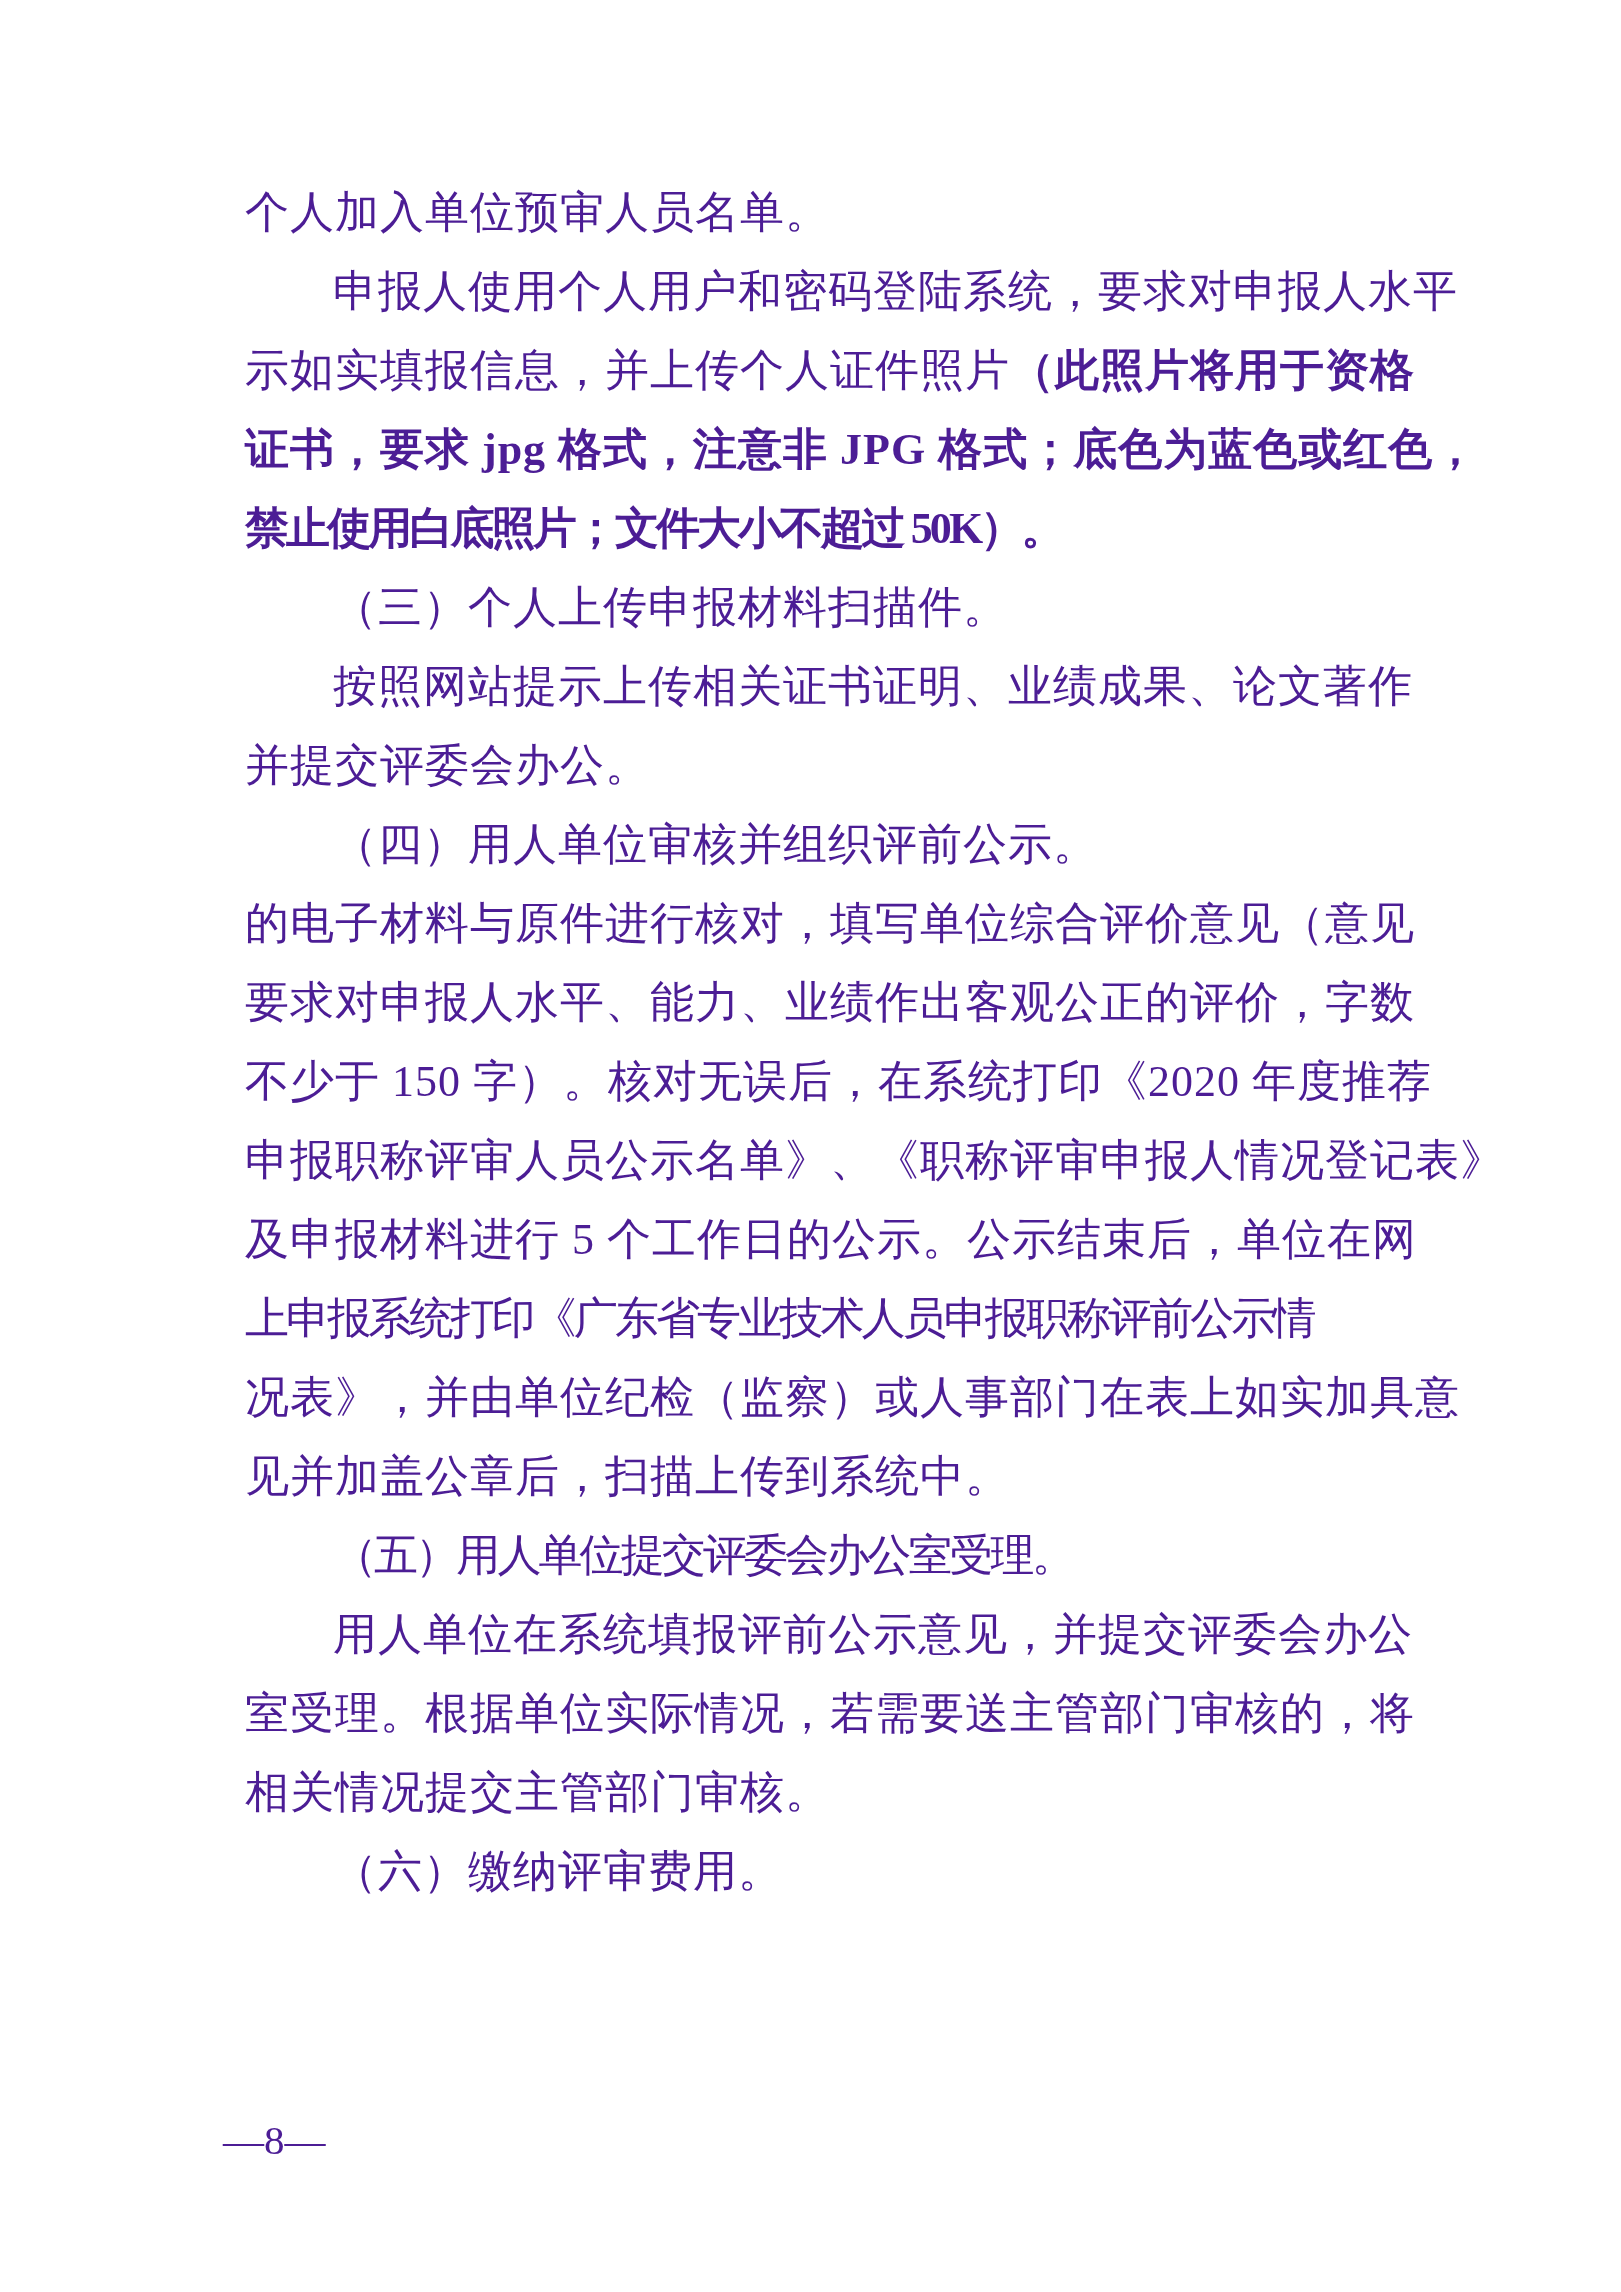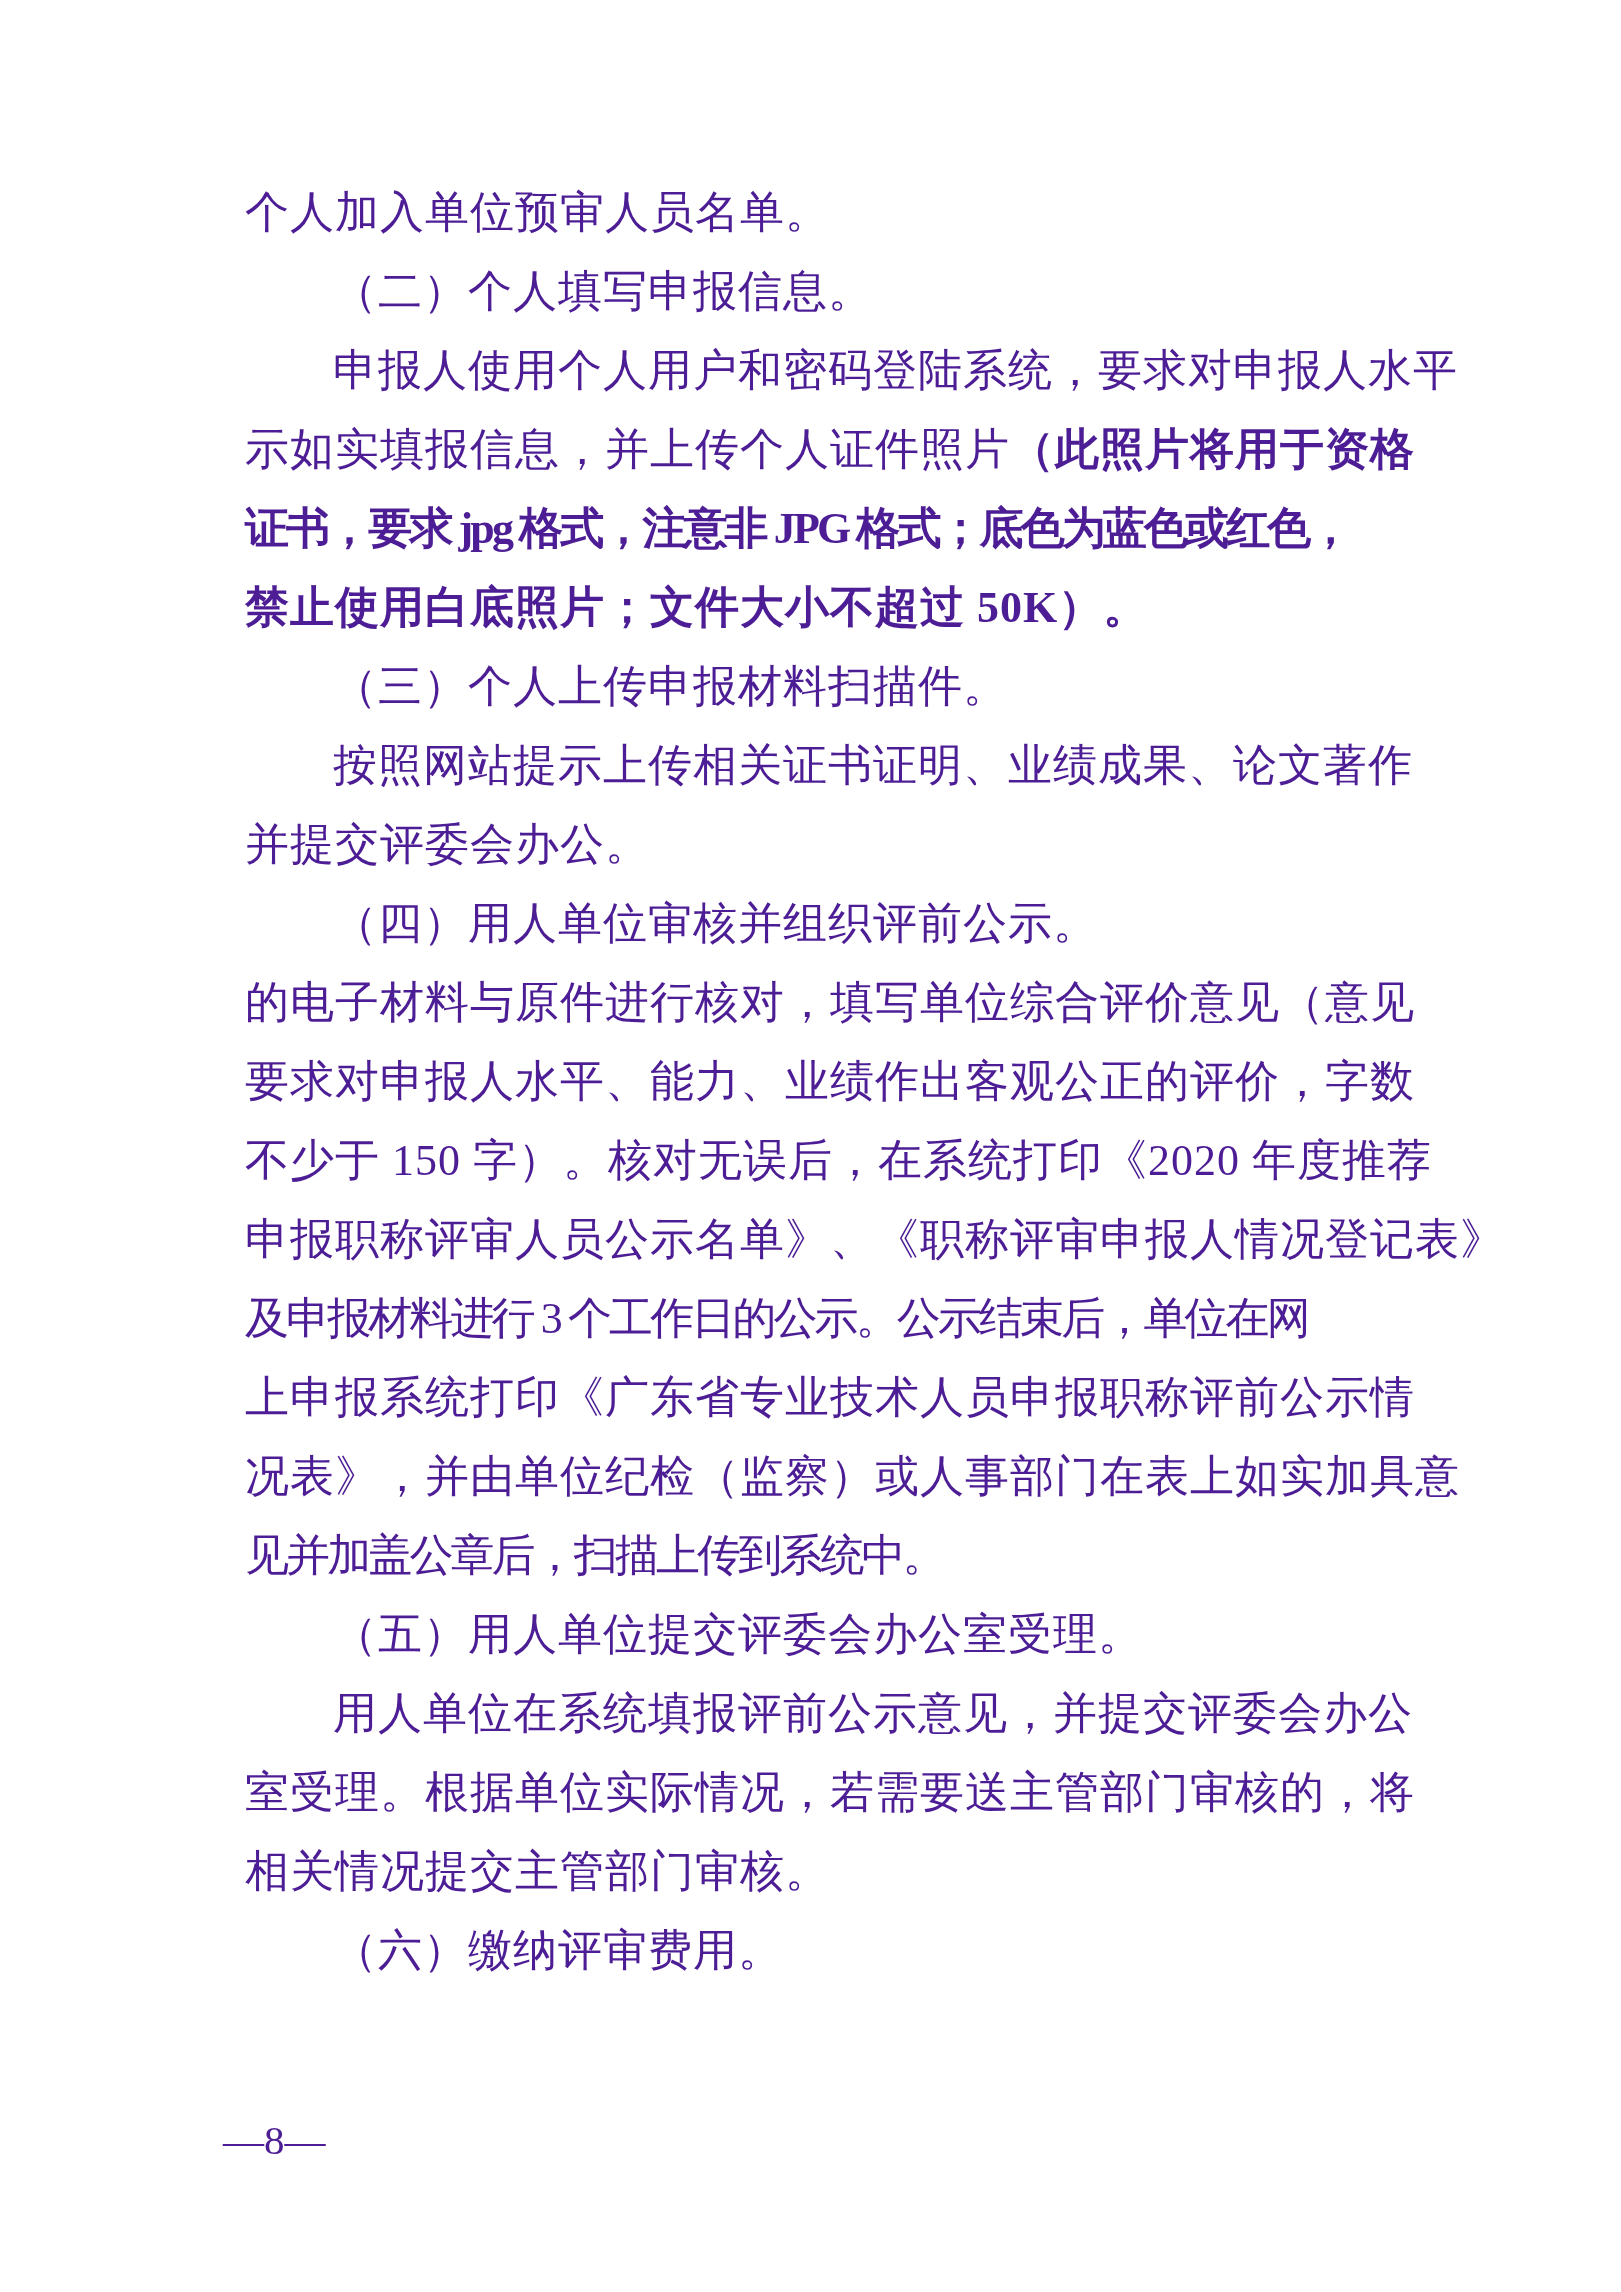--- a/index.html
+++ b/index.html
@@ -49,34 +49,33 @@
     line-height: 51px;
     letter-spacing: 0;
   }
 </style>
 </head>
 <body>
 
 <div class="page">
   <div class="content" id="doc-lines">
       <div class="line"><span class="seg-regular">个人加入单位预审人员名单。</span></div>
-      <div class="line indent"><span class="seg-regular">（二）个人填写申报信息。</span></div>
       <div class="line indent"><span class="seg-regular">申报人使用个人用户和密码登陆系统，要求对申报人水平</span></div>
       <div class="line"><span class="seg-regular">示如实填报信息，并上传个人证件照片</span><span class="seg-bold">（此照片将用于资格</span></div>
       <div class="line"><span class="seg-bold">证书，要求 jpg 格式，注意非 JPG 格式；底色为蓝色或红色，</span></div>
       <div class="line"><span class="seg-bold">禁止使用白底照片；文件大小不超过 50K）。</span></div>
       <div class="line indent"><span class="seg-regular">（三）个人上传申报材料扫描件。</span></div>
       <div class="line indent"><span class="seg-regular">按照网站提示上传相关证书证明、业绩成果、论文著作</span></div>
       <div class="line"><span class="seg-regular">并提交评委会办公。</span></div>
       <div class="line indent"><span class="seg-regular">（四）用人单位审核并组织评前公示。</span></div>
       <div class="line"><span class="seg-regular">的电子材料与原件进行核对，填写单位综合评价意见（意见</span></div>
       <div class="line"><span class="seg-regular">要求对申报人水平、能力、业绩作出客观公正的评价，字数</span></div>
       <div class="line"><span class="seg-regular">不少于 150 字）。核对无误后，在系统打印《2020 年度推荐</span></div>
       <div class="line"><span class="seg-regular">申报职称评审人员公示名单》、《职称评审申报人情况登记表》</span></div>
-      <div class="line"><span class="seg-regular">及申报材料进行 3 个工作日的公示。公示结束后，单位在网</span></div>
+      <div class="line"><span class="seg-regular">及申报材料进行 5 个工作日的公示。公示结束后，单位在网</span></div>
       <div class="line"><span class="seg-regular">上申报系统打印《广东省专业技术人员申报职称评前公示情</span></div>
       <div class="line"><span class="seg-regular">况表》，并由单位纪检（监察）或人事部门在表上如实加具意</span></div>
       <div class="line"><span class="seg-regular">见并加盖公章后，扫描上传到系统中。</span></div>
       <div class="line indent"><span class="seg-regular">（五）用人单位提交评委会办公室受理。</span></div>
       <div class="line indent"><span class="seg-regular">用人单位在系统填报评前公示意见，并提交评委会办公</span></div>
       <div class="line"><span class="seg-regular">室受理。根据单位实际情况，若需要送主管部门审核的，将</span></div>
       <div class="line"><span class="seg-regular">相关情况提交主管部门审核。</span></div>
       <div class="line indent"><span class="seg-regular">（六）缴纳评审费用。</span></div>
     </div>
   <div class="footer">—8—</div>

